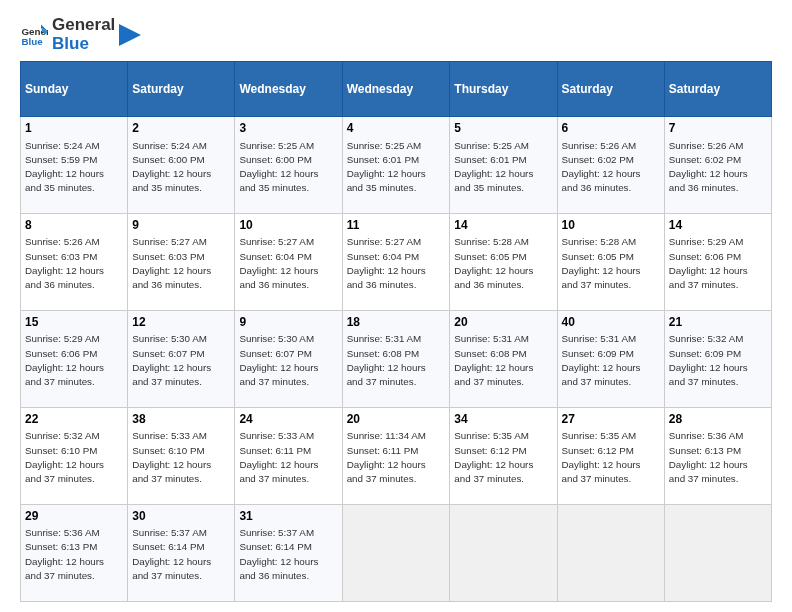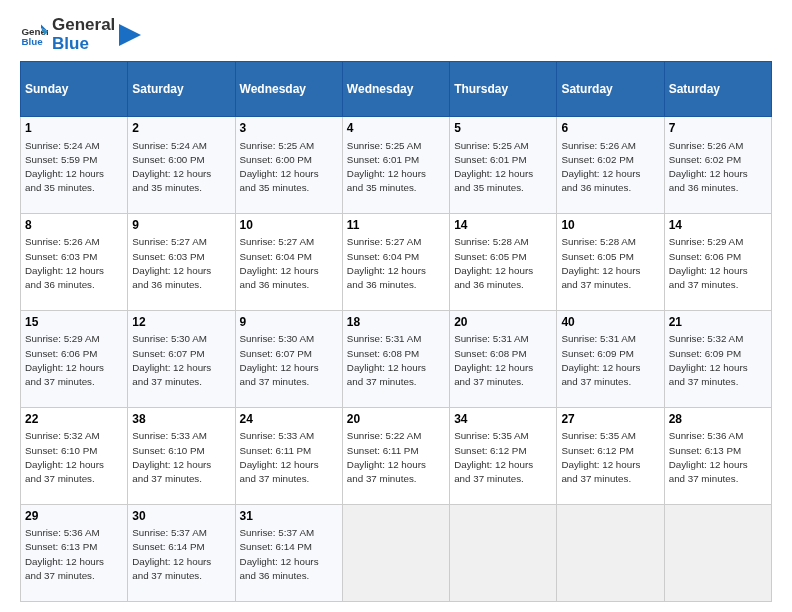--- a/index.html
+++ b/index.html
@@ -147,21 +147,21 @@
           <td><span class="day-num">9</span><span class="day-info">Sunrise: 5:30 AM</span><br><span class="day-info">Sunset: 6:07 PM</span><br><span class="day-info">Daylight: 12 hours<br>and 37 minutes.</span></td>
           <td><span class="day-num">18</span><span class="day-info">Sunrise: 5:31 AM</span><br><span class="day-info">Sunset: 6:08 PM</span><br><span class="day-info">Daylight: 12 hours<br>and 37 minutes.</span></td>
           <td><span class="day-num">20</span><span class="day-info">Sunrise: 5:31 AM</span><br><span class="day-info">Sunset: 6:08 PM</span><br><span class="day-info">Daylight: 12 hours<br>and 37 minutes.</span></td>
           <td><span class="day-num">40</span><span class="day-info">Sunrise: 5:31 AM</span><br><span class="day-info">Sunset: 6:09 PM</span><br><span class="day-info">Daylight: 12 hours<br>and 37 minutes.</span></td>
           <td><span class="day-num">21</span><span class="day-info">Sunrise: 5:32 AM</span><br><span class="day-info">Sunset: 6:09 PM</span><br><span class="day-info">Daylight: 12 hours<br>and 37 minutes.</span></td>
         </tr>
         <tr>
           <td><span class="day-num">22</span><span class="day-info">Sunrise: 5:32 AM</span><br><span class="day-info">Sunset: 6:10 PM</span><br><span class="day-info">Daylight: 12 hours<br>and 37 minutes.</span></td>
           <td><span class="day-num">38</span><span class="day-info">Sunrise: 5:33 AM</span><br><span class="day-info">Sunset: 6:10 PM</span><br><span class="day-info">Daylight: 12 hours<br>and 37 minutes.</span></td>
           <td><span class="day-num">24</span><span class="day-info">Sunrise: 5:33 AM</span><br><span class="day-info">Sunset: 6:11 PM</span><br><span class="day-info">Daylight: 12 hours<br>and 37 minutes.</span></td>
-          <td><span class="day-num">20</span><span class="day-info">Sunrise: 5:22 AM</span><br><span class="day-info">Sunset: 6:11 PM</span><br><span class="day-info">Daylight: 12 hours<br>and 37 minutes.</span></td>
+          <td><span class="day-num">20</span><span class="day-info">Sunrise: 11:34 AM</span><br><span class="day-info">Sunset: 6:11 PM</span><br><span class="day-info">Daylight: 12 hours<br>and 37 minutes.</span></td>
           <td><span class="day-num">34</span><span class="day-info">Sunrise: 5:35 AM</span><br><span class="day-info">Sunset: 6:12 PM</span><br><span class="day-info">Daylight: 12 hours<br>and 37 minutes.</span></td>
           <td><span class="day-num">27</span><span class="day-info">Sunrise: 5:35 AM</span><br><span class="day-info">Sunset: 6:12 PM</span><br><span class="day-info">Daylight: 12 hours<br>and 37 minutes.</span></td>
           <td><span class="day-num">28</span><span class="day-info">Sunrise: 5:36 AM</span><br><span class="day-info">Sunset: 6:13 PM</span><br><span class="day-info">Daylight: 12 hours<br>and 37 minutes.</span></td>
         </tr>
         <tr>
           <td><span class="day-num">29</span><span class="day-info">Sunrise: 5:36 AM</span><br><span class="day-info">Sunset: 6:13 PM</span><br><span class="day-info">Daylight: 12 hours<br>and 37 minutes.</span></td>
           <td><span class="day-num">30</span><span class="day-info">Sunrise: 5:37 AM</span><br><span class="day-info">Sunset: 6:14 PM</span><br><span class="day-info">Daylight: 12 hours<br>and 37 minutes.</span></td>
           <td><span class="day-num">31</span><span class="day-info">Sunrise: 5:37 AM</span><br><span class="day-info">Sunset: 6:14 PM</span><br><span class="day-info">Daylight: 12 hours<br>and 36 minutes.</span></td>
           <td class="empty"></td>
           <td class="empty"></td>

